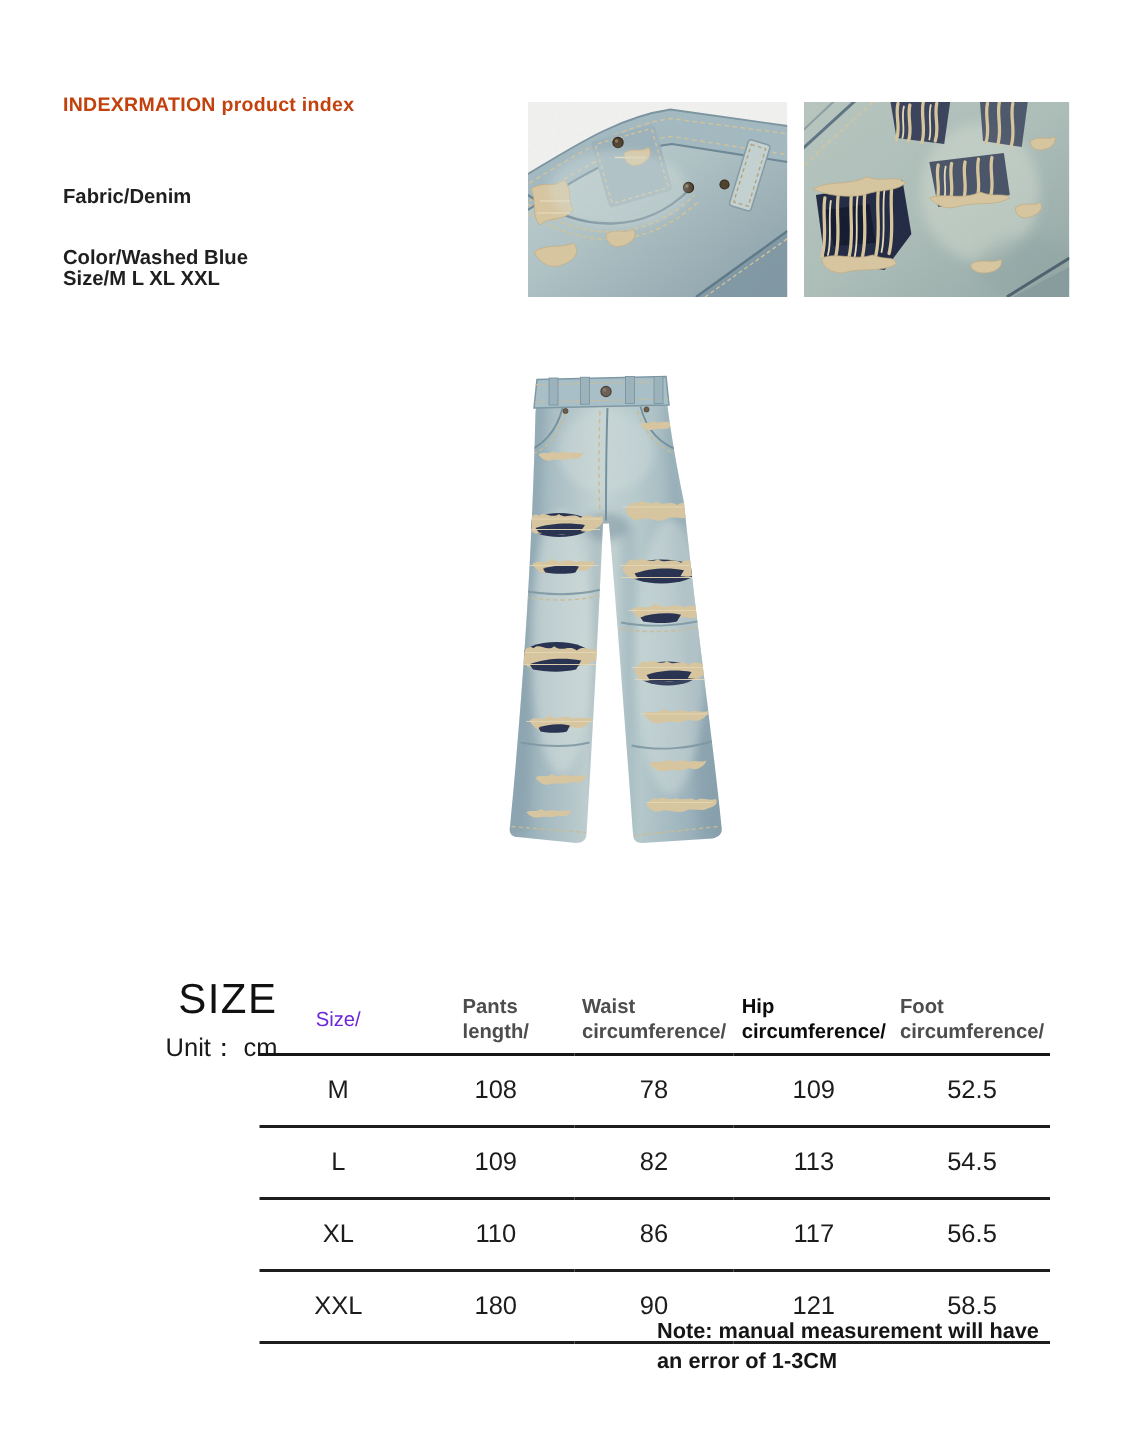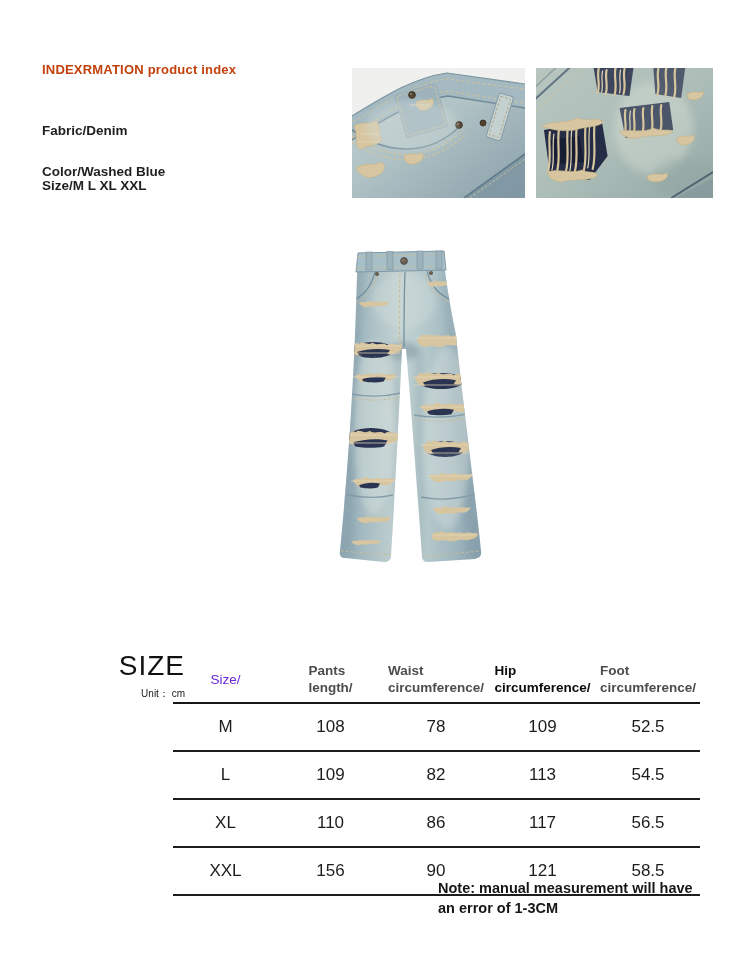--- a/index.html
+++ b/index.html
@@ -18,21 +18,21 @@
   
   .photo{top:68px;height:130px;overflow:hidden;}
   .photo-left{left:352px;width:173px;}
   .photo-right{left:536px;width:177px;}
   .photo svg,.main-photo svg{display:block;width:100%;height:100%;}
   .main-photo{left:329px;top:243px;width:170px;height:330px;}
 
   
   .size-head{left:55px;top:650px;width:130px;text-align:right;}
   .size-head h2{margin:0;font-size:28px;font-weight:400;letter-spacing:1px;color:#111;}
-  .size-head p{margin:5px 0 0;font-size:10px;font-weight:400;color:#1a1a1a;}
+  .size-head p{margin:5px 0 0;font-size:17px;font-weight:400;color:#1a1a1a;}
 
   
   .size-table{left:173px;top:648px;width:527px;border-collapse:collapse;table-layout:fixed;}
   .size-table thead tr{border-bottom:2px solid #161616;}
   .size-table thead th{height:40px;vertical-align:bottom;padding:0 0 6px;
       font-size:13.5px;line-height:17px;font-weight:700;color:#4d4d4d;text-align:center;}
   .size-table thead th .th-block{display:inline-block;text-align:left;}
   .size-table thead th .th-line{display:block;}
   .size-table thead th.col-size{color:#6d28d9;font-weight:400;padding-bottom:14px;}
   .size-table thead th.col-hip{color:#0c0c0c;}
@@ -357,21 +357,21 @@
     </tr>
     <tr>
       <td>XL</td>
       <td>110</td>
       <td>86</td>
       <td>117</td>
       <td>56.5</td>
     </tr>
     <tr>
       <td>XXL</td>
-      <td>156</td>
+      <td>180</td>
       <td>90</td>
       <td>121</td>
       <td>58.5</td>
     </tr>
   </tbody>
 </table>
 
 <p class="abs note">Note: manual measurement will have an error of 1-3CM</p>
 
 </body></html>

